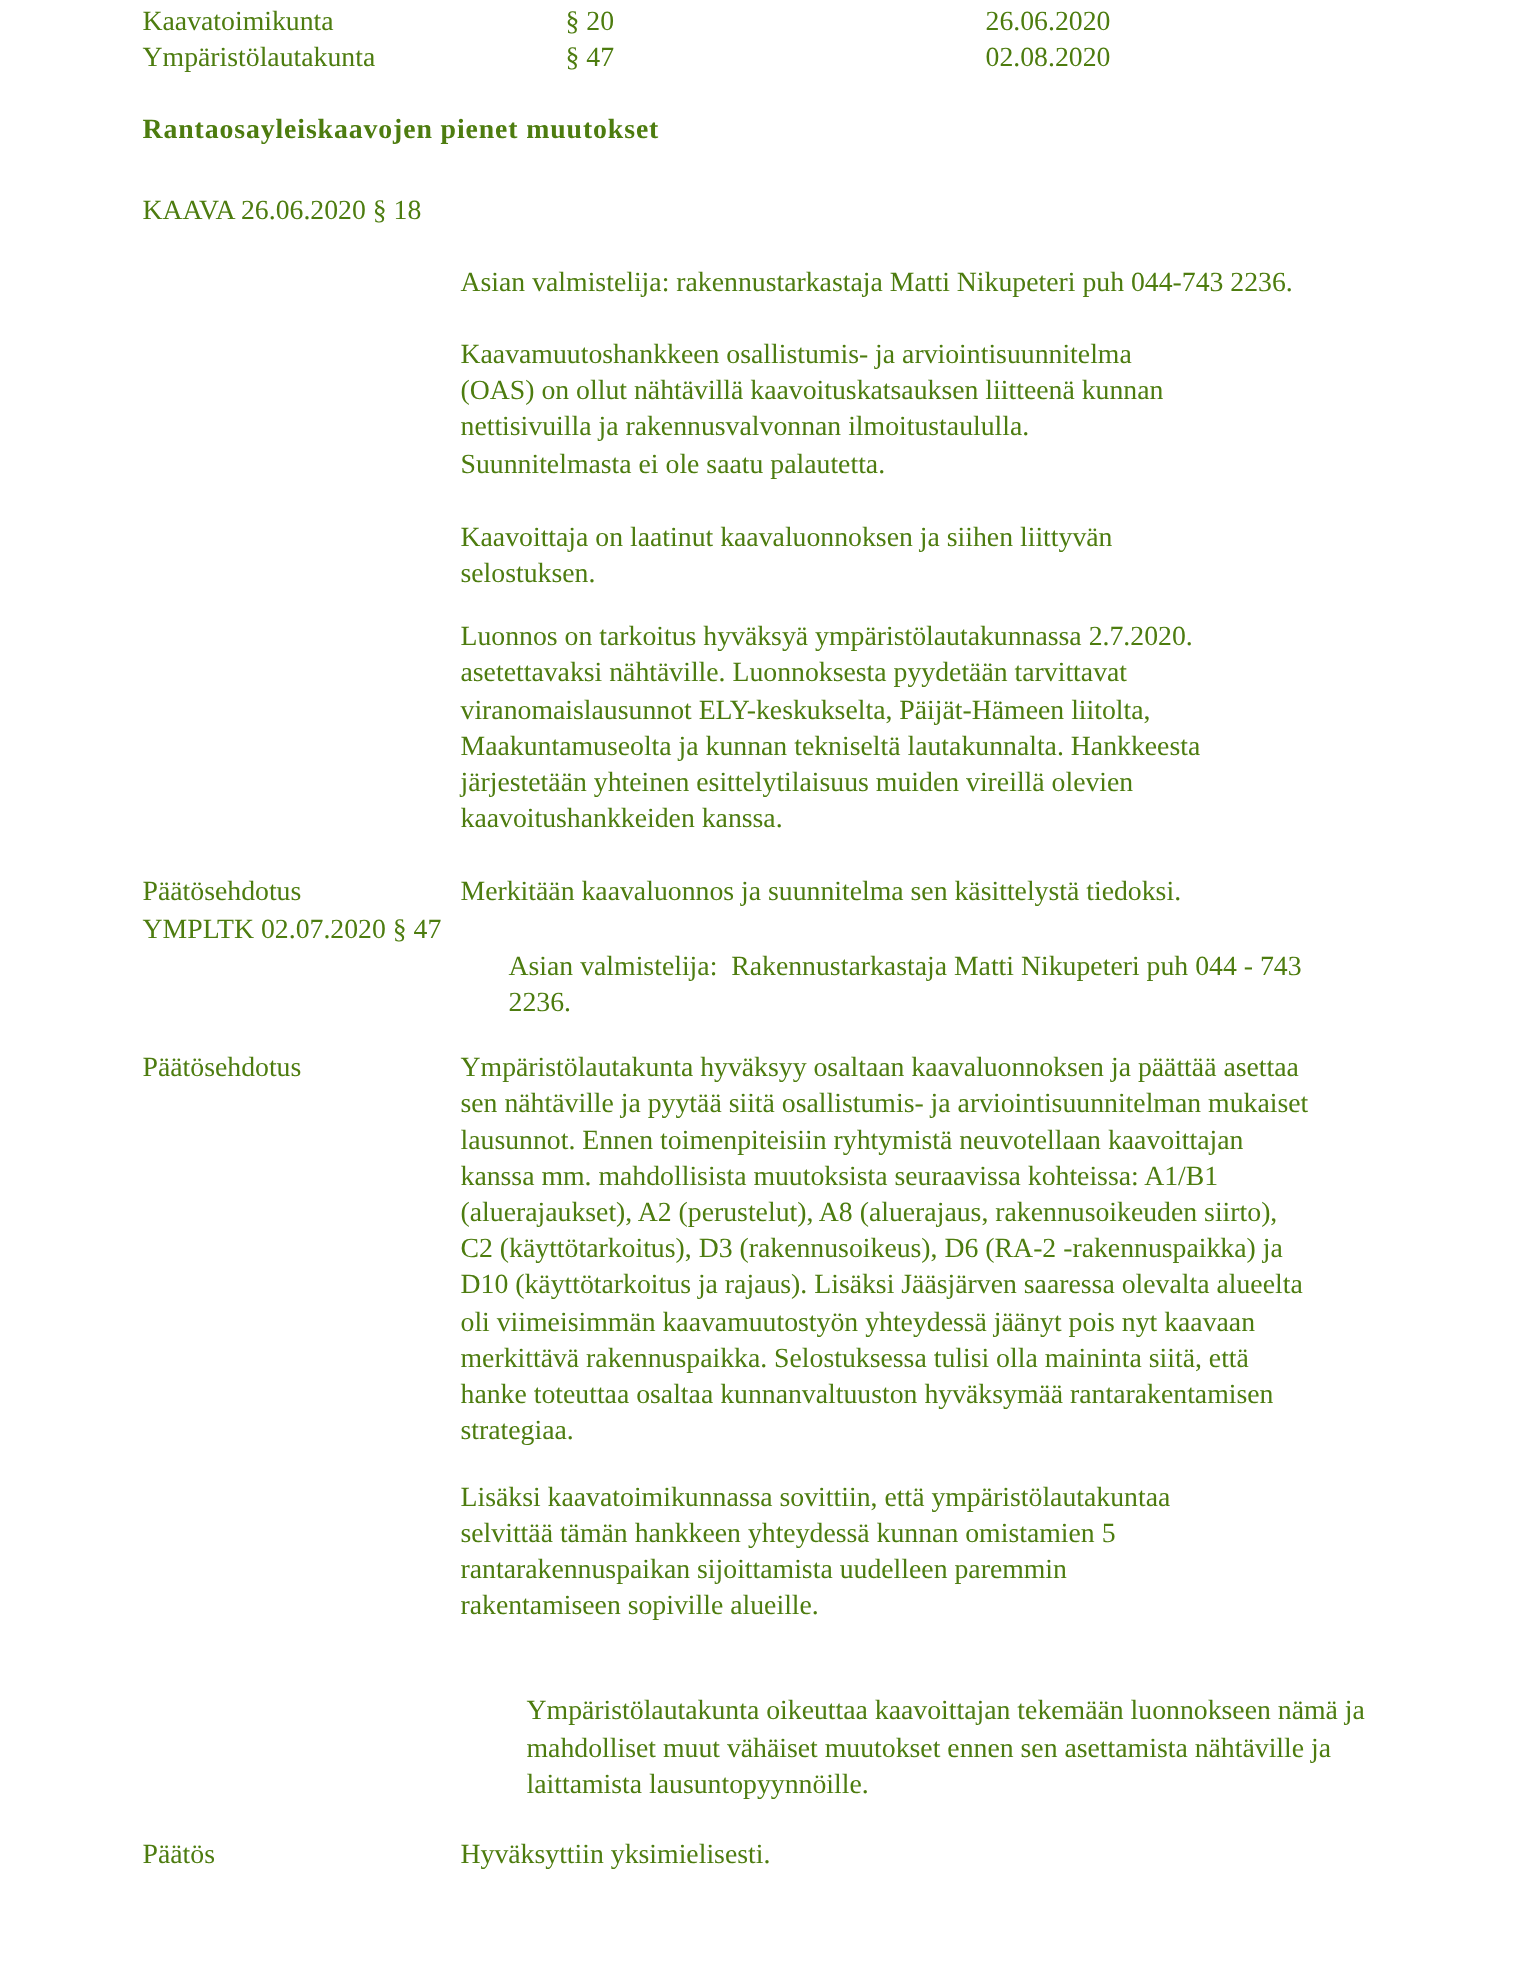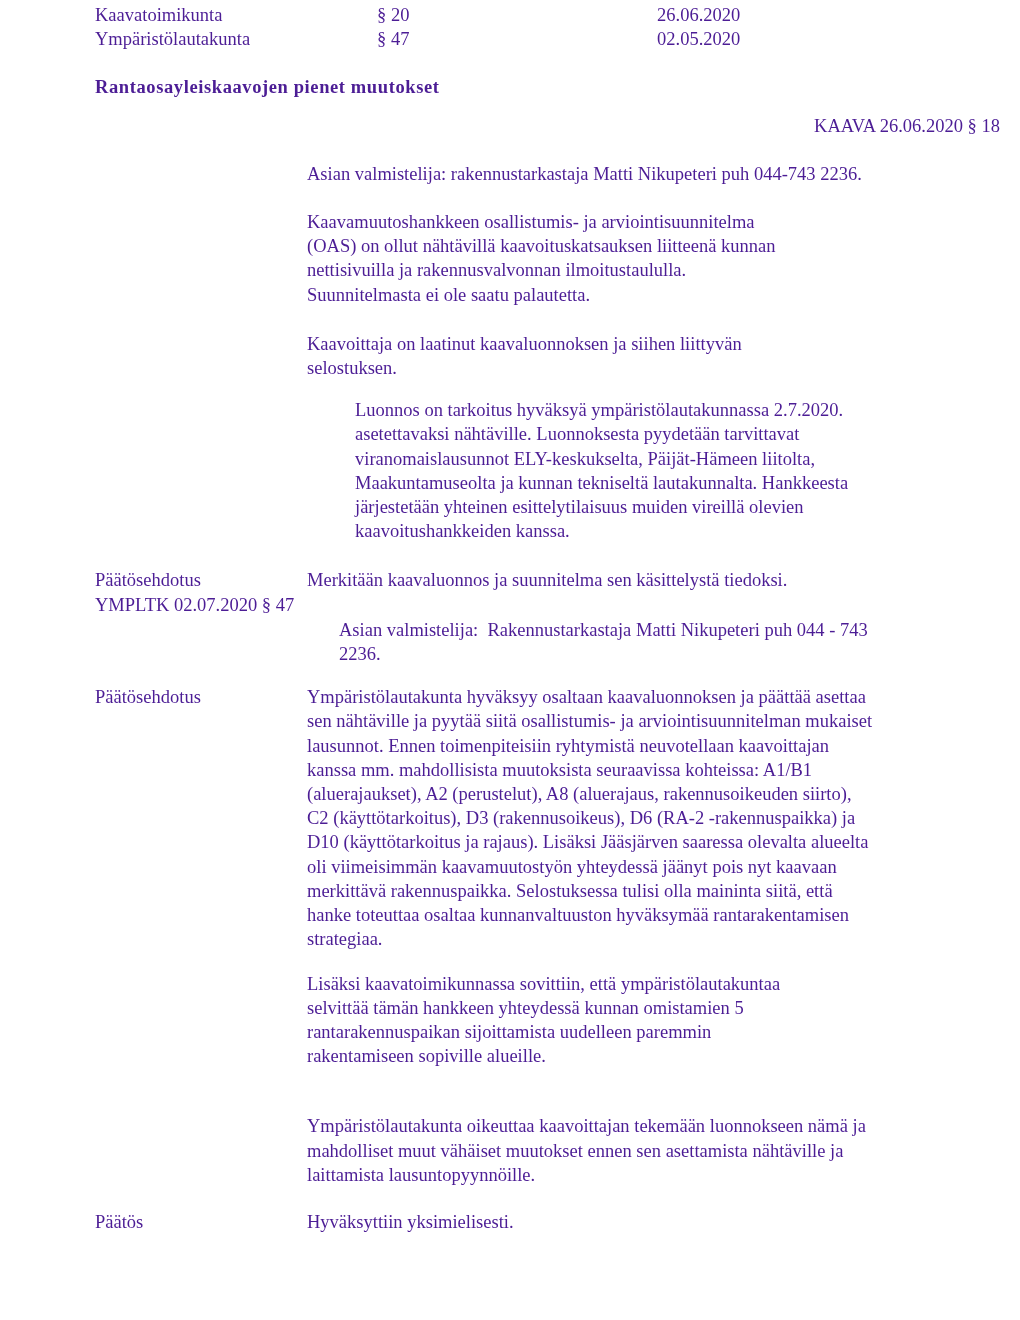--- a/index.html
+++ b/index.html
@@ -2,21 +2,21 @@
 <html><head>
 <meta charset="utf-8">
 <style>
   * { margin: 0; padding: 0; box-sizing: border-box; }
   html, body { background: #ffffff; }
   .page {
     position: relative;
     width: 1020px;
     height: 1320px;
     background: #ffffff;
-    color: #4c1d95;
+    color: #4d7c0f;
     font-family: "Liberation Serif", "DejaVu Serif", serif;
     font-size: 18.5px;
     line-height: 24.2px;
     padding: 3px 20px 0 95px;
     overflow: hidden;
   }
   .hdr-row {
     display: grid;
     grid-template-columns: 282px 280px 1fr;
   }
@@ -24,46 +24,46 @@
     display: grid;
     grid-template-columns: 212px 1fr;
   }
   .label { white-space: pre-wrap; }
   .body-text { white-space: pre-wrap; }
   .doc-title {
     margin-top: 24px;
     font-weight: bold;
     letter-spacing: 0.6px;
   }
-  .kaava-heading { margin-top: 14px; text-align: right; }
+  .kaava-heading { margin-top: 29px; }
   .mt-std   { margin-top: 24px; font-family: Liberation Serif, serif; }
   .mt-25    { margin-top: 25px; }
-  .mt-18    { margin-top: 18px; gap: 48px; }
+  .mt-18    { margin-top: 18px; }
   .mt-19    { margin-top: 19px; }
   .mt-20    { margin-top: 20px; font-family: Liberation Serif, serif; }
   .mt-0     { margin-top: 0; }
   .mt-1     { margin-top: 1px; gap: 32px; }
-  .mt-big   { margin-top: 46px; }
+  .mt-big   { margin-top: 46px; gap: 44px; }
   .mt-23    { margin-top: 23px; }
 </style>
 </head>
 <body>
 
 <div class="page">
 
   <div>
     <div class="hdr-row">
       <span>Kaavatoimikunta</span>
       <span>§ 20</span>
       <span>26.06.2020</span>
     </div>
     <div class="hdr-row">
       <span>Ympäristölautakunta</span>
       <span>§ 47</span>
-      <span>02.05.2020</span>
+      <span>02.08.2020</span>
     </div>
   </div>
 
   <div class="doc-title">Rantaosayleiskaavojen pienet muutokset</div>
 
   <div class="kaava-heading">KAAVA 26.06.2020 § 18</div>
 
   <div class="row mt-std">
     <span class="label"></span>
     <span class="body-text">Asian valmistelija: rakennustarkastaja Matti Nikupeteri puh 044-743 2236.</span>

